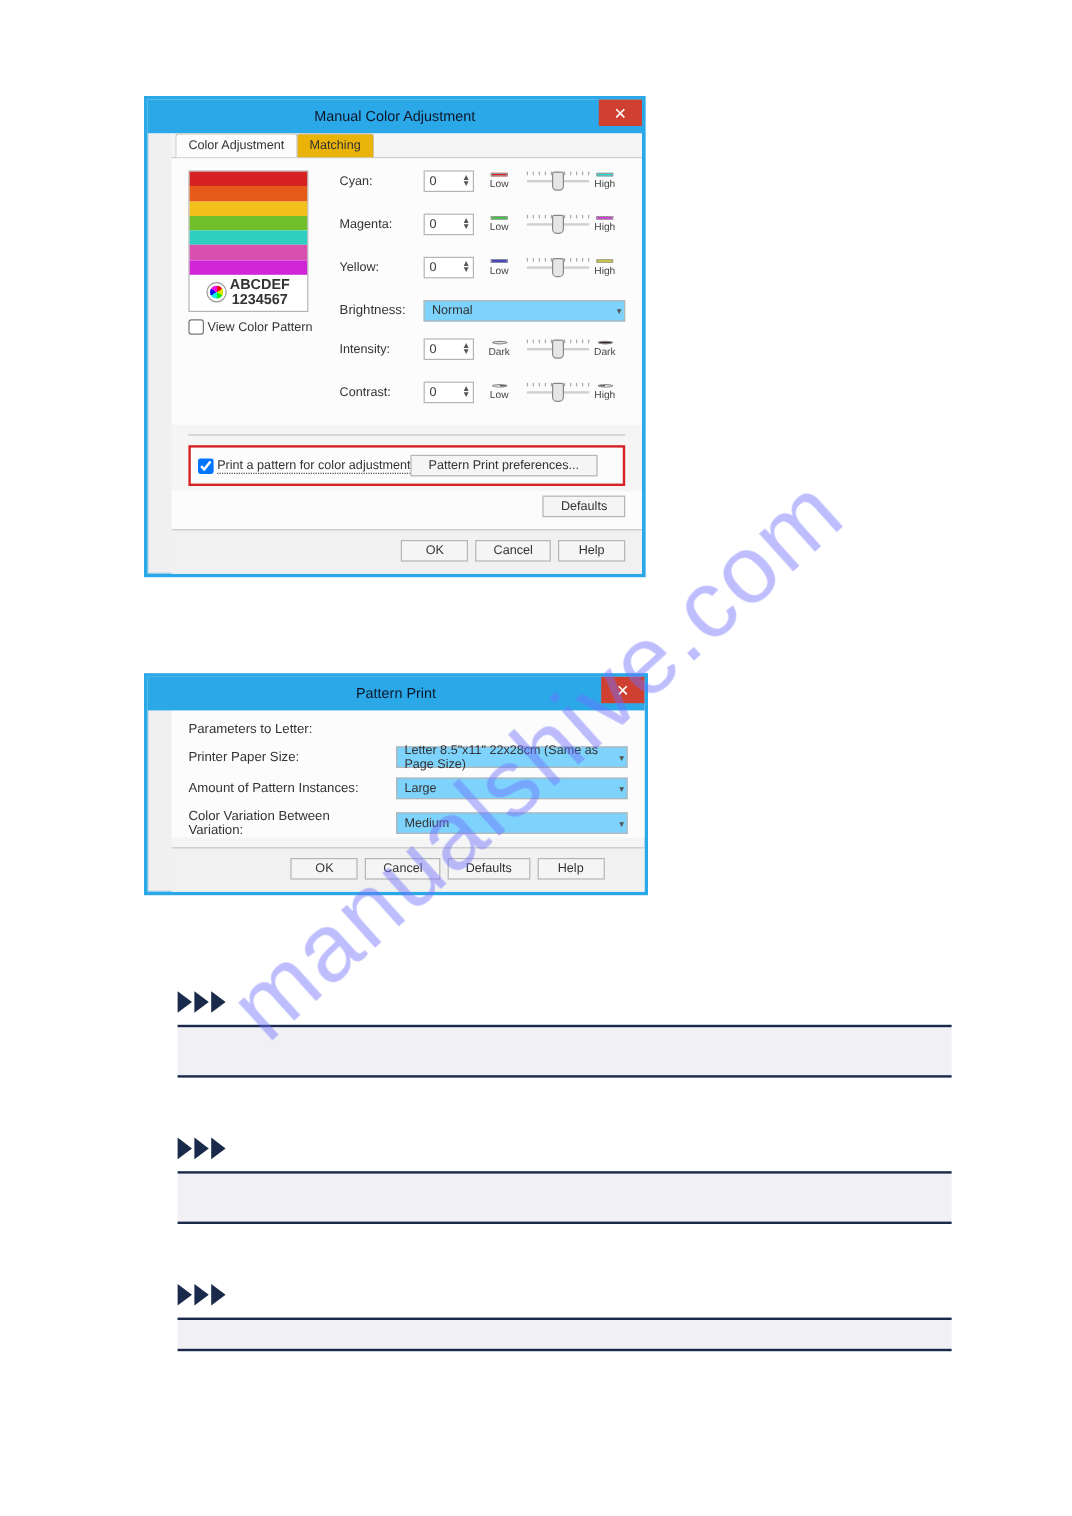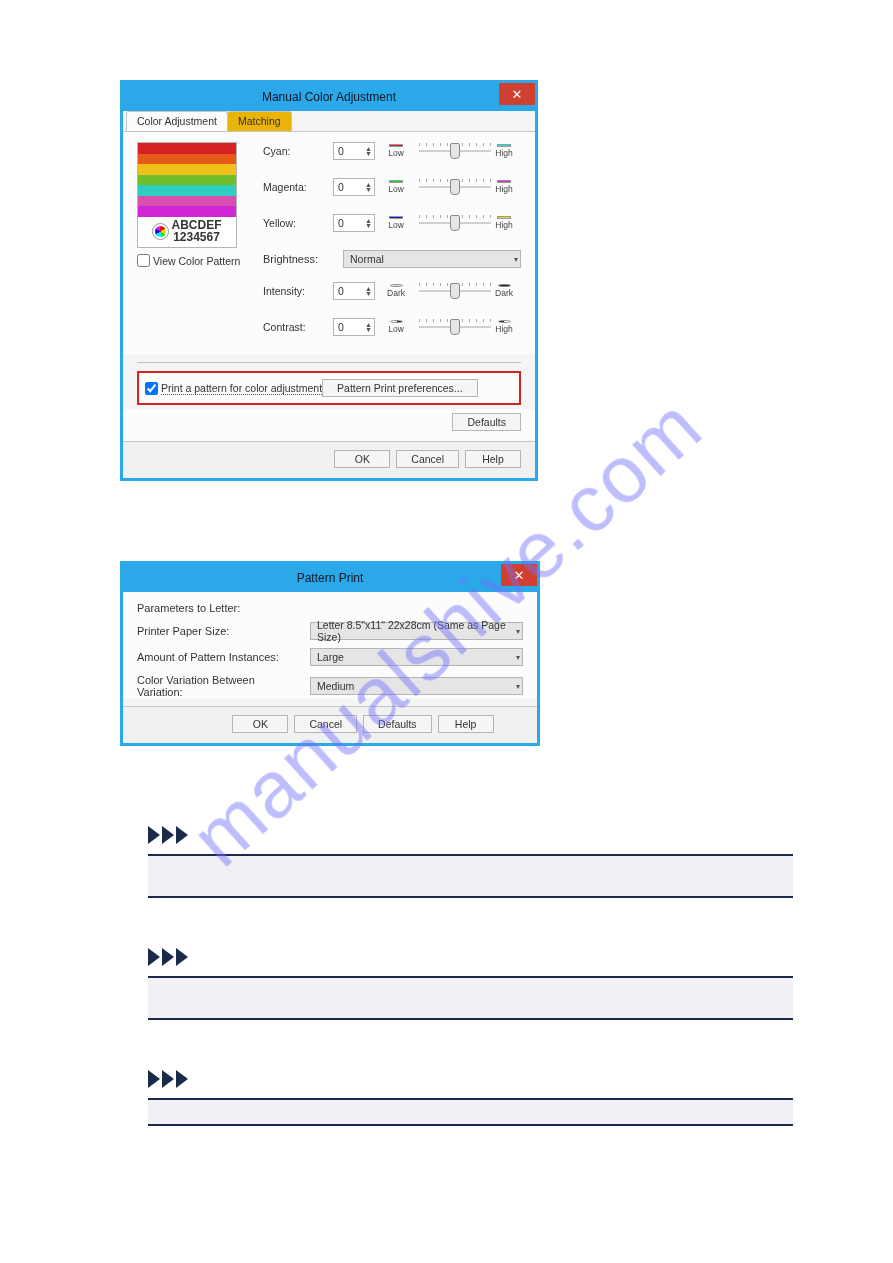--- a/index.html
+++ b/index.html
@@ -38,20 +38,21 @@
     position: absolute;
     right: 0; top: 0;
     width: 36px; height: 22px;
     background: #d04030;
     display: flex; align-items: center; justify-content: center;
     color: #fff; font-size: 13px; line-height: 1;
   }
   .dialog-body {
     background: #f5f5f5;
     padding: 0;
+    margin-left: 20px;
   }
 
   
   .tabstrip {
     display: flex;
     padding-left: 3px;
     gap: 0;
     height: 21px;
     border-bottom: 1px solid #c6c6c6;
     align-items: flex-end;
@@ -73,21 +74,21 @@
 
   
   .mca-content {
     display: flex;
     padding: 10px 14px 0 14px;
     gap: 14px;
     background: #fcfcfc;
   }
   .preview-col { width: 112px; }
   .preview-box {
-    width: 100px; height: 106px;
+    width: 100px; height: 118px;
     border: 1px solid #b5b5b5;
     background: #fff;
     margin-bottom: 6px;
     display: flex; flex-direction: column;
   }
   .pencils {
     flex: 1;
     display: flex; flex-direction: column;
   }
   .pencils .row { flex: 1; }
@@ -142,25 +143,25 @@
   .tick-row { display:flex; justify-content:space-between; position:absolute; top:-2px; left:0; right:0;}
   .tick-row span { width:1px;height:3px;background:#aaa; }
   .rail { position:absolute; top:5px; left:0; right:0; height:2px; background:#d0d0d0;}
   .thumb {
     position:absolute; top:-2px; left:50%; transform:translateX(-50%);
     width:10px;height:16px; background:#e6e6e6; border:1px solid #888;
     border-radius:2px 2px 4px 4px;
   }
 
   .bright-row {
-    display:grid; grid-template-columns: 64px 1fr; gap:16px; align-items:center;
+    display:grid; grid-template-columns: 64px 1fr; gap:6px; align-items:center;
     margin: 4px 0 14px;
   }
   .selectbox {
-    border:1px solid #b5b5b5; background:#e5e5e5; height:18px;
+    border:1px solid #b5b5b5; background:#7dd3fc; height:18px;
     display:flex; align-items:center; justify-content:space-between;
     padding:0 2px 0 6px; font-size:10.5px;
   }
   .selectbox .caret { font-size:8px; color:#555; }
 
   .circle { width:13px;height:13px;border-radius:50%;border:1px solid #888;background:#e8e8e8; }
   .circle.dark { background:#2a1a1a; }
   .halfcirc {
     width:13px;height:13px;border-radius:50%;border:1px solid #888;
     background:linear-gradient(90deg,#fff 50%,#222 50%);

